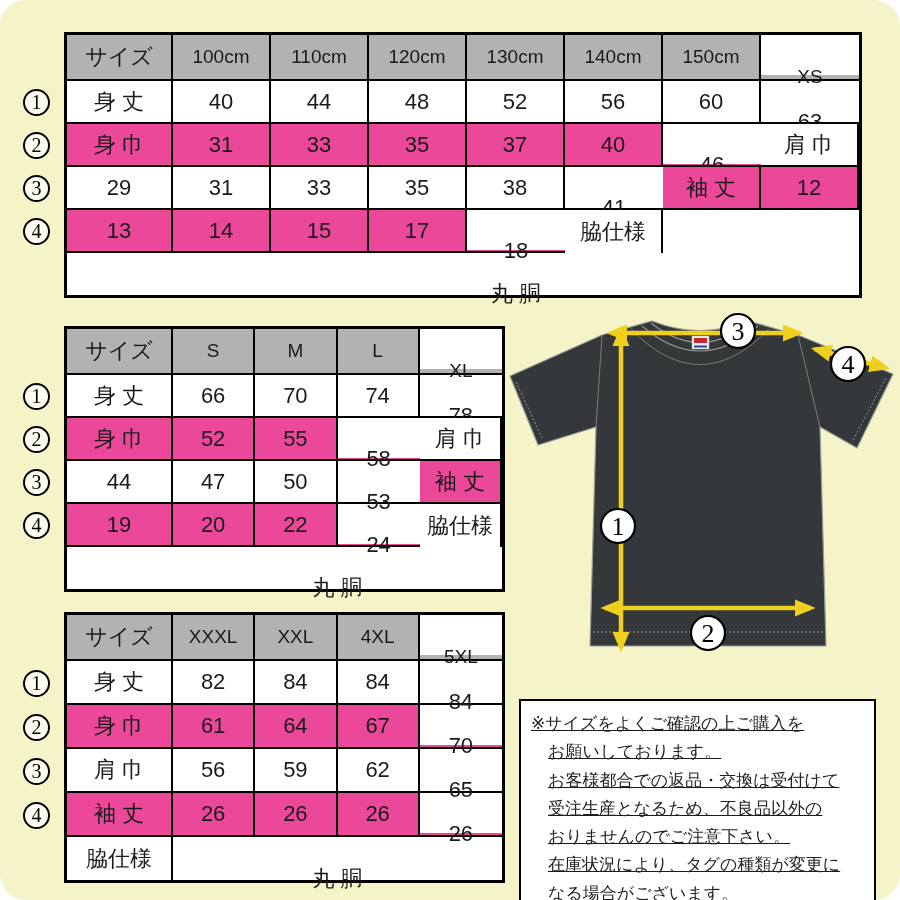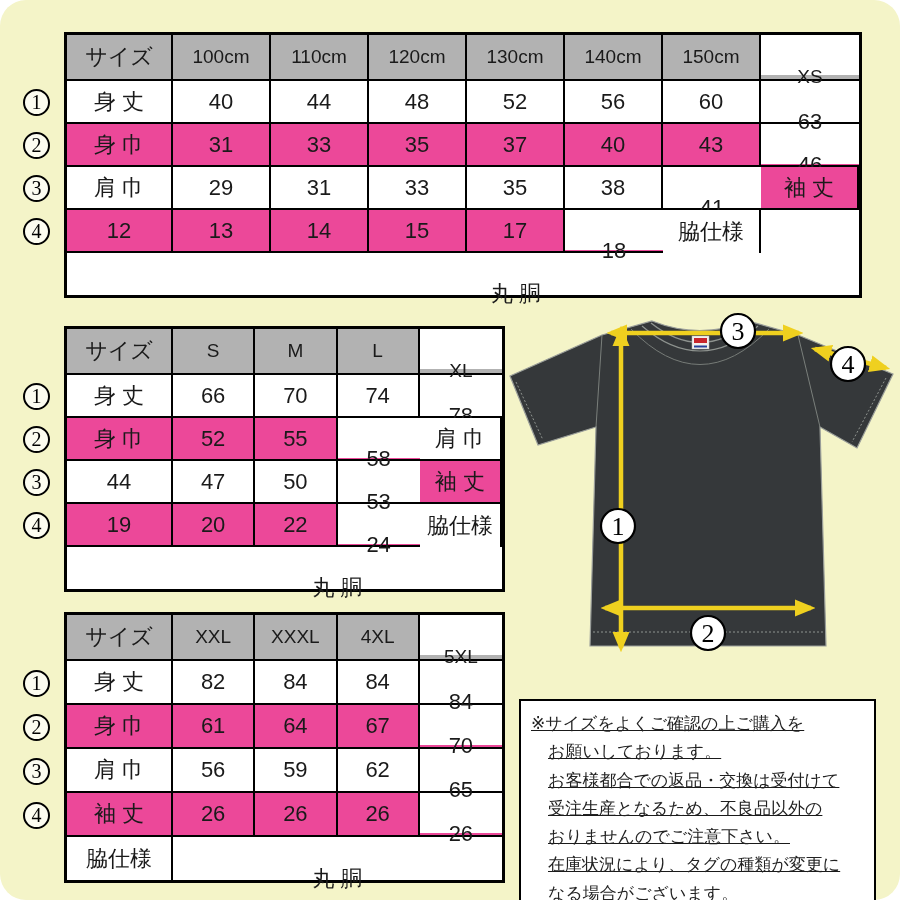--- a/index.html
+++ b/index.html
@@ -60,21 +60,20 @@
         <div class="cell white">52</div>
         <div class="cell white">56</div>
         <div class="cell white">60</div>
         <div class="cell white last-col">63</div>
         <div class="cell gray lab">身 巾</div>
         <div class="cell gray">31</div>
         <div class="cell gray">33</div>
         <div class="cell gray">35</div>
         <div class="cell gray">37</div>
         <div class="cell gray">40</div>
-        <div class="cell gray">43</div>
         <div class="cell gray last-col">46</div>
         <div class="cell white lab">肩 巾</div>
         <div class="cell white">29</div>
         <div class="cell white">31</div>
         <div class="cell white">33</div>
         <div class="cell white">35</div>
         <div class="cell white">38</div>
         <div class="cell white last-col">41</div>
         <div class="cell gray lab">袖 丈</div>
         <div class="cell gray">12</div>
@@ -127,22 +126,22 @@
 
   <div class="table-block" style="left:20px;top:612px;">
     <div class="gutter">
         <div class="mcircle" style="top: 57.5px;">1</div>
         <div class="mcircle" style="top: 101.5px;">2</div>
         <div class="mcircle" style="top: 145.5px;">3</div>
         <div class="mcircle" style="top: 189.5px;">4</div>
       </div>
     <div class="tbl" style="width: 435px; grid-template-columns: 106px repeat(4, 1fr); grid-template-rows: 46px repeat(4, 44px) 43px;">
         <div class="cell hd lab">サイズ</div>
+        <div class="cell hd">XXXL</div>
         <div class="cell hd">XXL</div>
-        <div class="cell hd">XXXL</div>
         <div class="cell hd">4XL</div>
         <div class="cell hd last-col">5XL</div>
         <div class="cell white lab">身 丈</div>
         <div class="cell white">82</div>
         <div class="cell white">84</div>
         <div class="cell white">84</div>
         <div class="cell white last-col">84</div>
         <div class="cell gray lab">身 巾</div>
         <div class="cell gray">61</div>
         <div class="cell gray">64</div>

